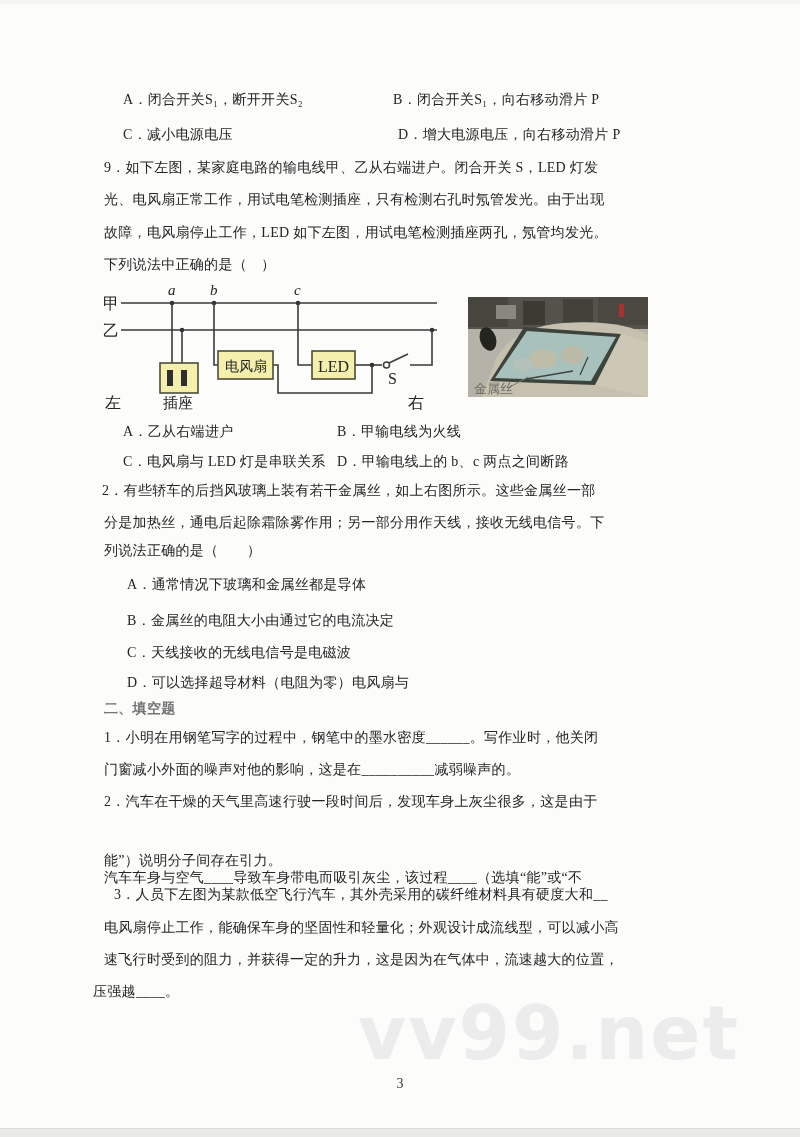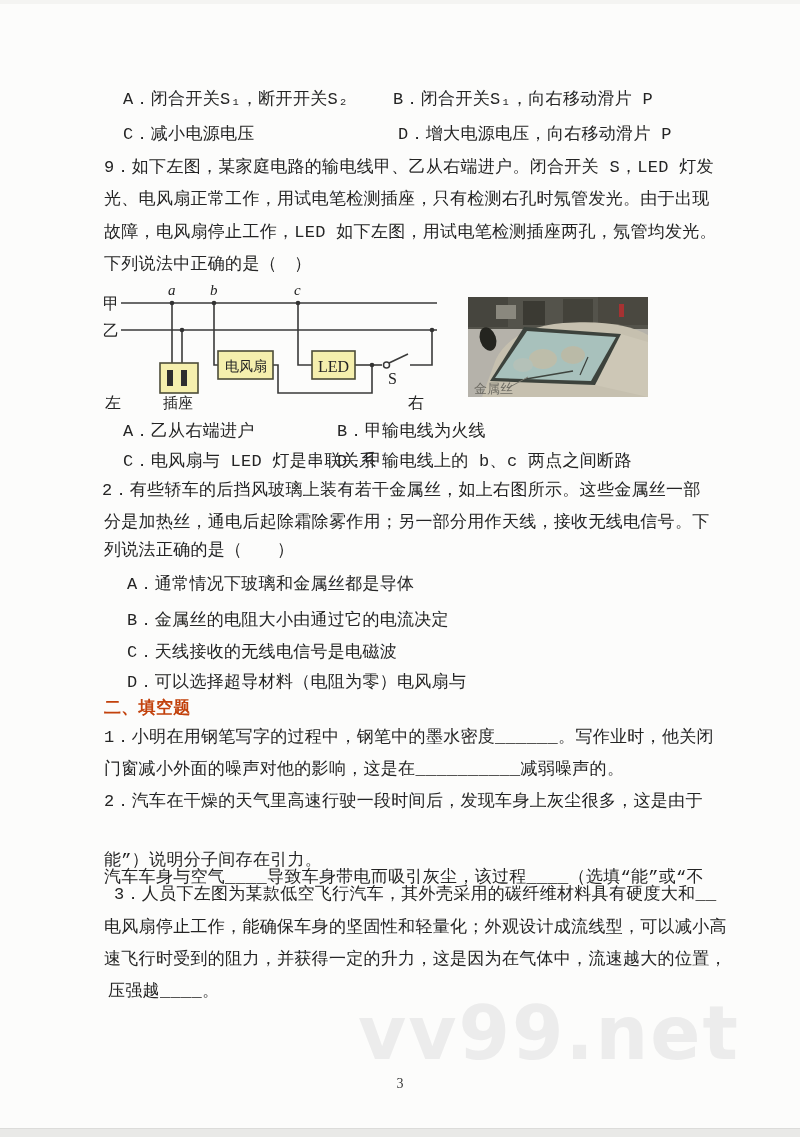--- a/index.html
+++ b/index.html
@@ -2,22 +2,22 @@
 <html><head>
 <meta charset="utf-8">
 <style>
   html,body{margin:0;padding:0;}
   body{
     width:800px;height:1137px;position:relative;overflow:hidden;
     background:#fcfcfb;
     font-family:"Liberation Serif","DejaVu Serif",serif;
     color:#242424;
   }
-  .tline{position:absolute;font-size:17px;line-height:24px;white-space:nowrap;letter-spacing:.3px;font-family:Liberation Mono, monospace;}
-  .bold{font-weight:bold;color:#c2410c;}
+  .tline{position:absolute;font-size:14px;line-height:24px;white-space:nowrap;letter-spacing:.3px;}
+  .bold{font-weight:bold;color:#737373;}
   .watermark{
     position:absolute;left:358px;top:990px;
     font-family:"DejaVu Sans","Liberation Sans",sans-serif;
     font-weight:bold;font-size:74px;letter-spacing:2px;
     color:#ececec;user-select:none;
   }
   .pagenum{position:absolute;left:0;right:0;top:1076px;text-align:center;font-size:14px;color:#3a3a3a;}
   .topedge{position:absolute;left:0;top:0;width:800px;height:4px;background:#f4f4f2;}
   .bottombar{position:absolute;left:0;bottom:0;width:800px;height:8px;background:#e9e9e7;border-top:1px solid #dcdcda;}
   svg text{font-family:"Liberation Serif","DejaVu Serif",serif;}
@@ -119,17 +119,17 @@
 
 <div class="tline bold" style="left:104px;top:697px">二、填空题</div>
 <div class="tline" style="left:104px;top:726px">1．小明在用钢笔写字的过程中，钢笔中的墨水密度______。写作业时，他关闭</div>
 <div class="tline" style="left:104px;top:758px">门窗减小外面的噪声对他的影响，这是在__________减弱噪声的。</div>
 <div class="tline" style="left:104px;top:790px">2．汽车在干燥的天气里高速行驶一段时间后，发现车身上灰尘很多，这是由于</div>
 <div class="tline" style="left:104px;top:866px">汽车车身与空气____导致车身带电而吸引灰尘，该过程____（选填“能”或“不</div>
 <div class="tline" style="left:104px;top:849px">能”）说明分子间存在引力。</div>
 <div class="tline" style="left:114px;top:883px">3．人员下左图为某款低空飞行汽车，其外壳采用的碳纤维材料具有硬度大和__</div>
 <div class="tline" style="left:104px;top:916px">电风扇停止工作，能确保车身的坚固性和轻量化；外观设计成流线型，可以减小高</div>
 <div class="tline" style="left:104px;top:948px">速飞行时受到的阻力，并获得一定的升力，这是因为在气体中，流速越大的位置，</div>
-<div class="tline" style="left:108px;top:980px">压强越____。</div>
+<div class="tline" style="left:93px;top:980px">压强越____。</div>
 
 <div class="watermark">vv99.net</div>
 <div class="pagenum">3</div>
 <div class="bottombar"></div>
 
 </body></html>

